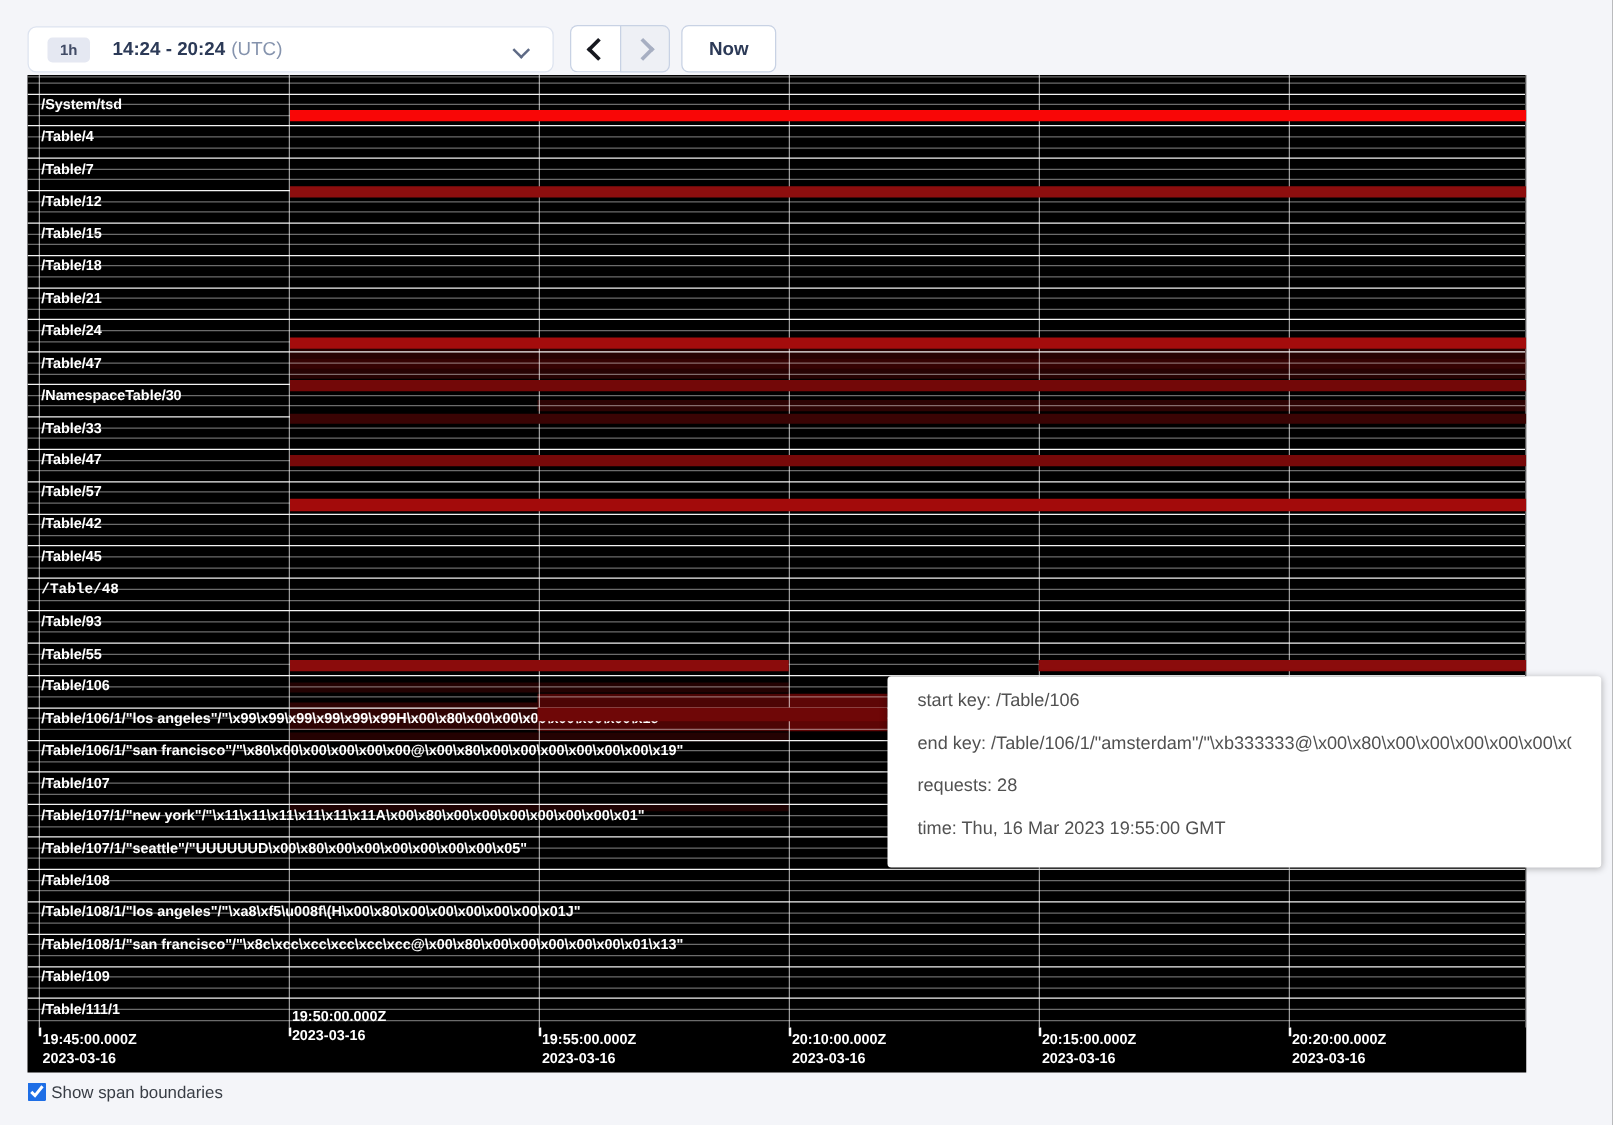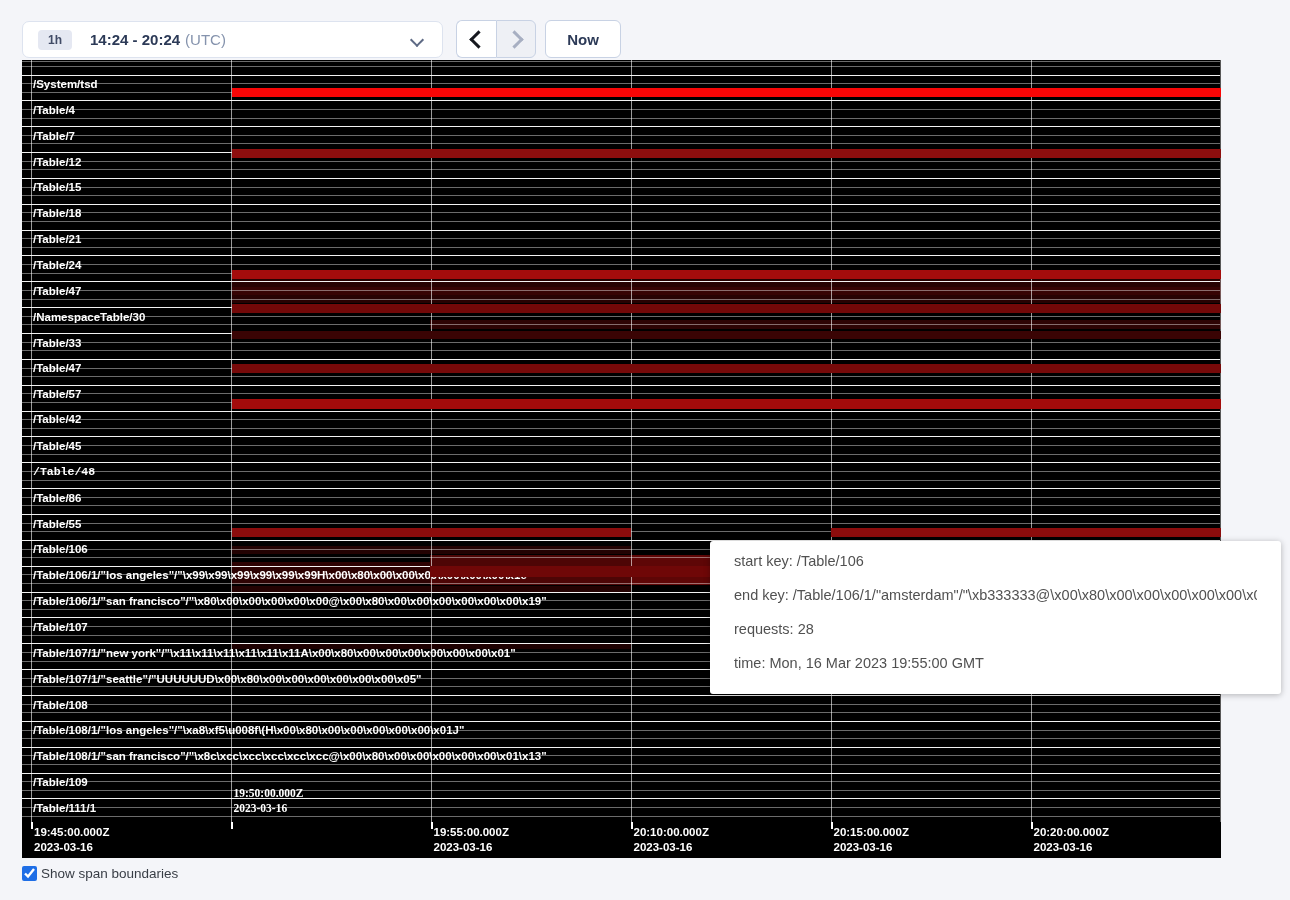--- a/index.html
+++ b/index.html
@@ -150,21 +150,21 @@
       <div class="hline faint" style="top: 385.117px; width: 1197.5px;"></div>
       <div class="hline faint" style="top: 393.736px; width: 1197.5px;"></div>
       <div class="rowlabel" style="left: 11px; top: 379.998px;">/Table/45</div>
       <div class="hline bright" style="top: 402.355px; width: 1197.5px;"></div>
       <div class="hline faint" style="top: 410.974px; width: 1197.5px;"></div>
       <div class="hline faint" style="top: 419.593px; width: 1197.5px;"></div>
       <div class="rowlabel" style="left: 11px; top: 405.855px; font-family: Liberation Mono, monospace;">/Table/48</div>
       <div class="hline bright" style="top: 428.212px; width: 1197.5px;"></div>
       <div class="hline faint" style="top: 436.831px; width: 1197.5px;"></div>
       <div class="hline faint" style="top: 445.45px; width: 1197.5px;"></div>
-      <div class="rowlabel" style="left: 11px; top: 431.712px;">/Table/86</div>
+      <div class="rowlabel" style="left: 11px; top: 431.712px;">/Table/93</div>
       <div class="hline bright" style="top: 454.069px; width: 1197.5px;"></div>
       <div class="hline faint" style="top: 462.688px; width: 1197.5px;"></div>
       <div class="hline faint" style="top: 471.307px; width: 1197.5px;"></div>
       <div class="rowlabel" style="left: 11px; top: 457.569px;">/Table/55</div>
       <div class="hline bright" style="top: 479.926px; width: 1197.5px;"></div>
       <div class="hline faint" style="top: 488.545px; width: 1197.5px;"></div>
       <div class="hline faint" style="top: 497.164px; width: 1197.5px;"></div>
       <div class="rowlabel" style="left: 11px; top: 483.426px;">/Table/106</div>
       <div class="hline bright" style="top: 505.783px; width: 1197.5px;"></div>
       <div class="hline faint" style="top: 514.402px; width: 1197.5px;"></div>
@@ -207,21 +207,21 @@
       <div class="hline faint" style="top: 755.734px; width: 1197.5px;"></div>
       <div class="rowlabel" style="left: 11px; top: 741.996px;">/Table/111/1</div>
       <div class="vline" style="left: 9px; height: 762px;"></div>
       <div class="tick" style="left: 9px; top: 762px;"></div>
       <div class="axislabel" style="left: 12px; top: 765px;">
         <div>19:45:00.000Z</div>
         <div>2023-03-16</div>
       </div>
       <div class="vline" style="left: 208.5px; height: 762px;"></div>
       <div class="tick" style="left: 208.5px; top: 762px;"></div>
-      <div class="axislabel" style="left: 211.5px; top: 726px; font-family: Liberation Serif, serif;">
+      <div class="axislabel" style="left: 211.5px; top: 747px;">
         <div>19:50:00.000Z</div>
         <div>2023-03-16</div>
       </div>
       <div class="vline" style="left: 408.5px; height: 762px;"></div>
       <div class="tick" style="left: 408.5px; top: 762px;"></div>
       <div class="axislabel" style="left: 411.5px; top: 765px;">
         <div>19:55:00.000Z</div>
         <div>2023-03-16</div>
       </div>
       <div class="vline" style="left: 608.5px; height: 762px;"></div>
@@ -252,21 +252,21 @@
       <div class="band" style="left: 210px; top: 339px; width: 989px; height: 9.5px; background: rgb(163, 11, 11);"></div>
       <div class="band" style="left: 210px; top: 468px; width: 399px; height: 9px; background: rgb(139, 12, 12);"></div>
       <div class="band" style="left: 809px; top: 468px; width: 390px; height: 9px; background: rgb(139, 12, 12);"></div>
       <div class="band" style="left: 408px; top: 506px; width: 280px; height: 11px; background: rgb(111, 7, 7);"></div>
     </div>
 
   <div class="tooltip">
     <p>start key: /Table/106</p>
     <p>end key: /Table/106/1/"amsterdam"/"\xb333333@\x00\x80\x00\x00\x00\x00\x00\x00#"</p>
     <p>requests: 28</p>
-    <p>time: Mon, 16 Mar 2023 19:55:00 GMT</p>
+    <p>time: Thu, 16 Mar 2023 19:55:00 GMT</p>
   </div>
 
   <label class="footer">
     <input type="checkbox" checked="" style="">
     <span>Show span boundaries</span>
   </label>
 
 </div>
 
 </body></html>

